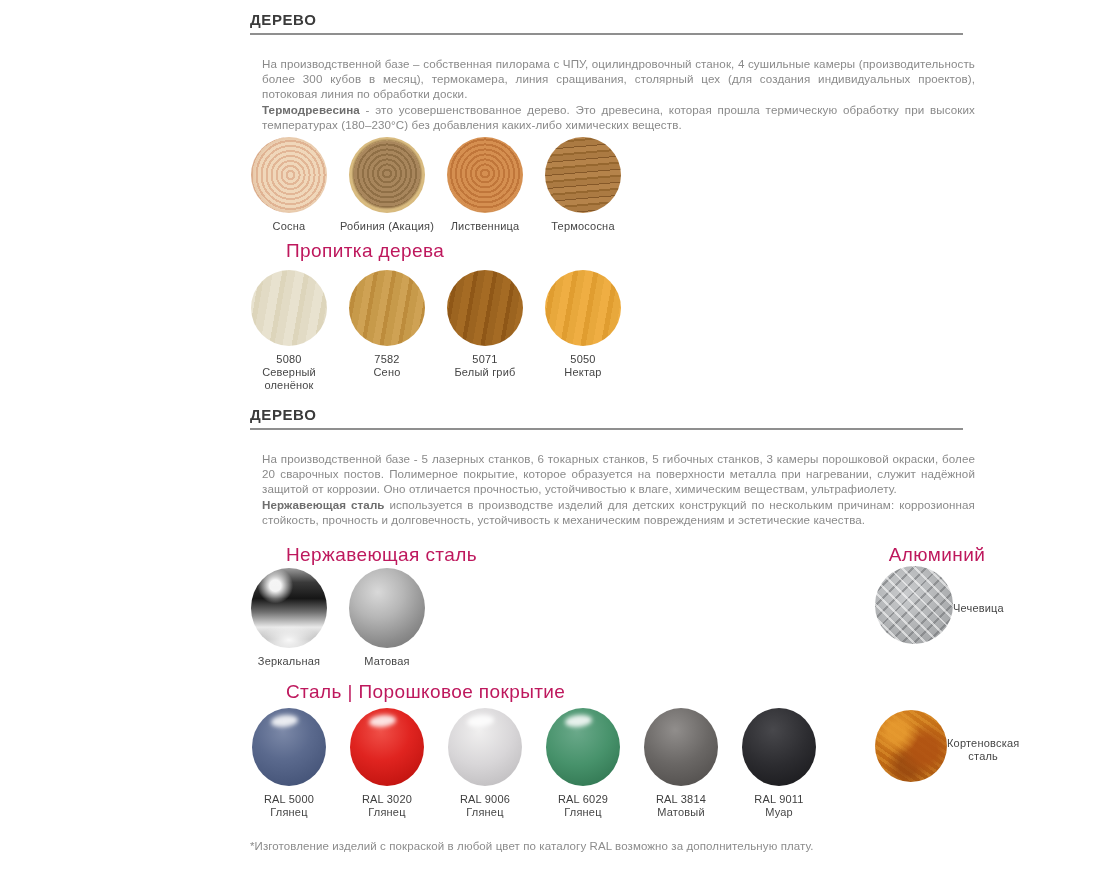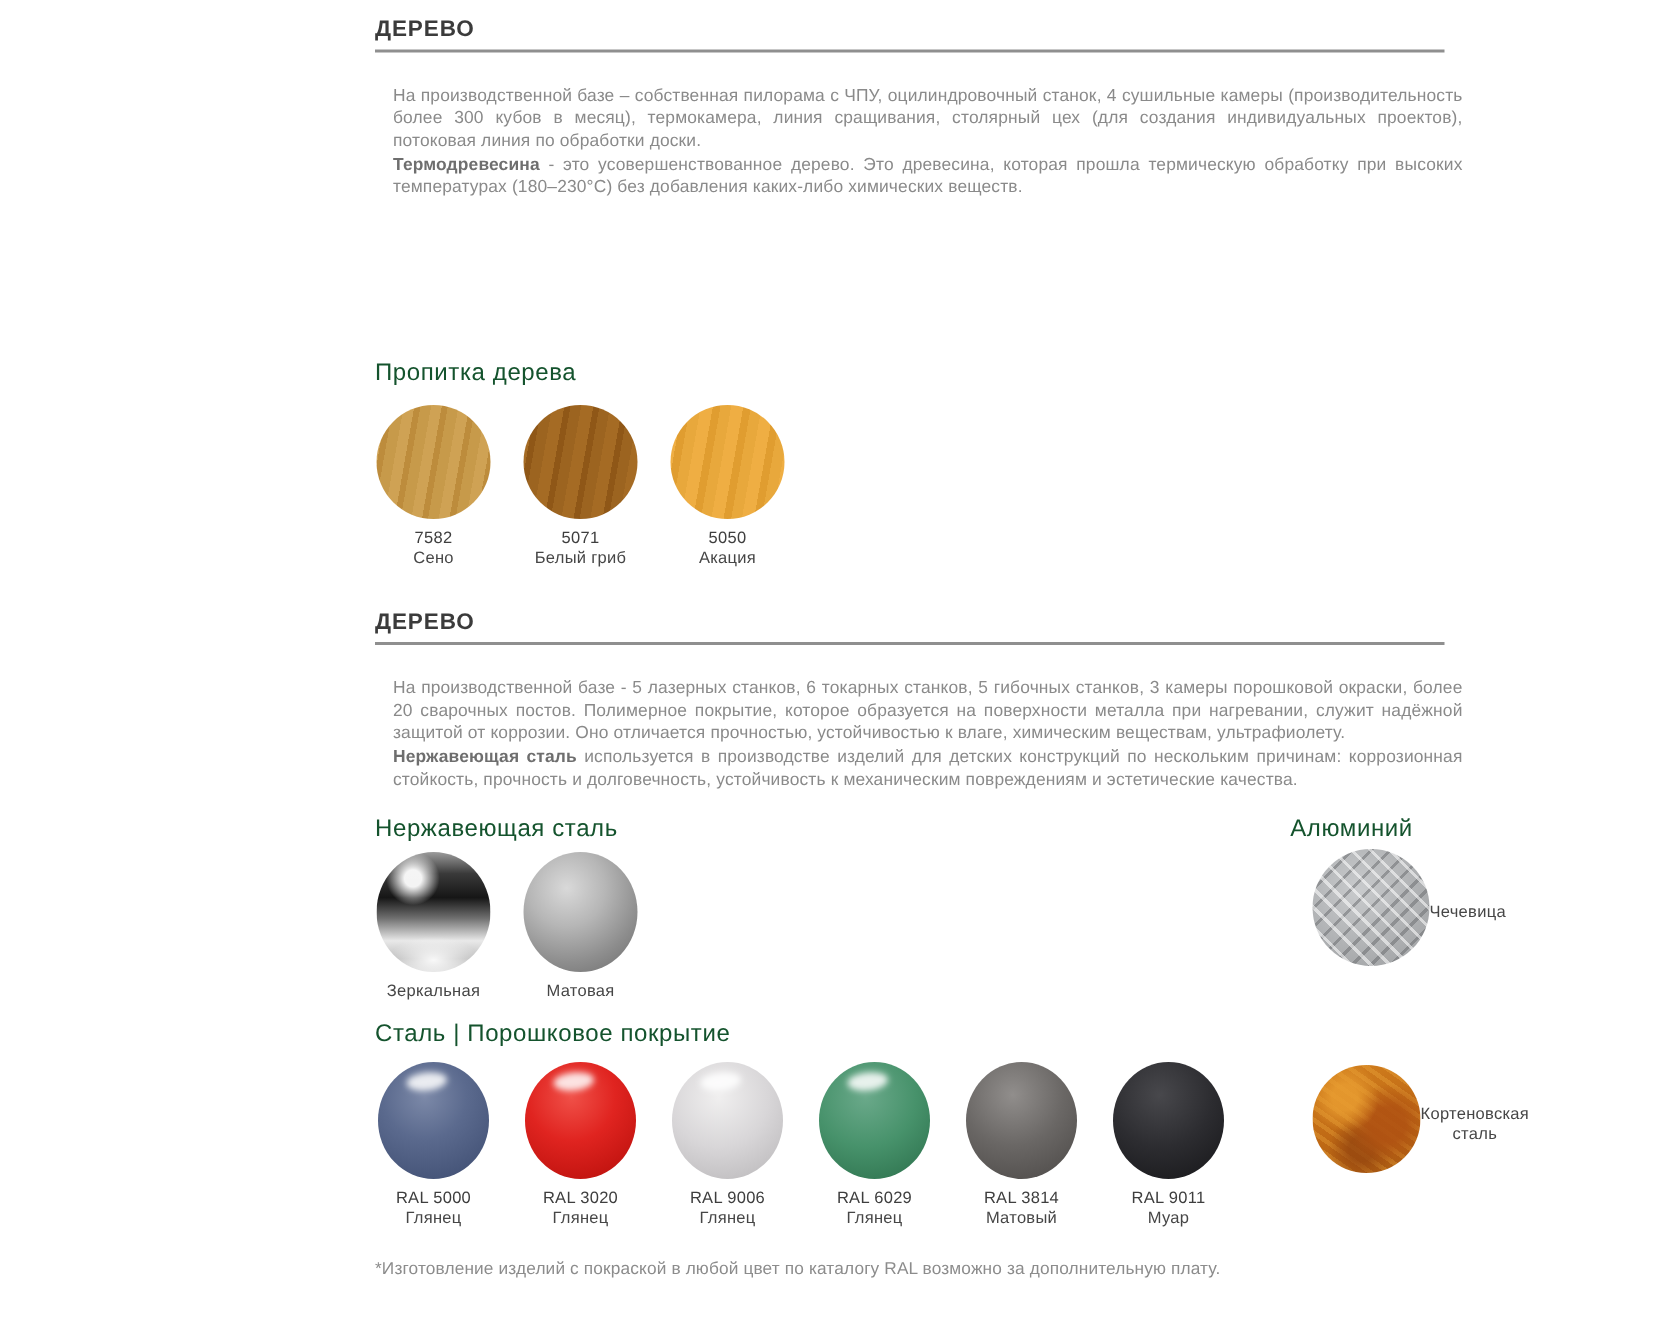--- a/index.html
+++ b/index.html
@@ -12,21 +12,21 @@
     position: absolute; left: 250px; width: 713px;
     font-size: 15px; font-weight: bold; color: #3b3b3b; letter-spacing: .6px;
     line-height: 16px; padding-bottom: 5px; border-bottom: 2px solid #8f8f8f;
   }
   .body-text {
     position: absolute; left: 250px; width: 713px; margin: 12px;
     font-size: 11.6px; line-height: 15.2px; color: #8a8a8a;
     text-align: justify; letter-spacing: .1px;
   }
   .body-text b { color: #6e6e6e; }
-  .sub-head { position: absolute; font-size: 16px; color: #14532d; letter-spacing: .4px; }
+  .sub-head { position: absolute; font-size: 19px; color: #be185d; letter-spacing: .4px; margin-left: 36px; }
   .row { position: absolute; display: flex; }
   .cell { width: 98px; display: flex; flex-direction: column; align-items: center; }
   .far-cell { position: absolute; left: 875px; width: 98px; display: flex; flex-direction: row; align-items: center; }
   .lbl { margin-top: 7px; font-size: 11px; line-height: 13px; color: #464646; text-align: center; letter-spacing: .2px; }
   .lbl .code { color: #3e3e3e; }
   .nowrap { white-space: nowrap; }
   .disc { border-radius: 50%; position: relative; flex-shrink: 0; }
 
   
   .d76 { width: 76px; height: 76px; }
@@ -105,43 +105,68 @@
 
 <div class="page">
 
   <div class="sec-head" style="top:12px">ДЕРЕВО</div>
 
   <p class="body-text" style="top:44px">
     <span>На производственной базе – собственная пилорама с ЧПУ, оцилиндровочный станок, 4 сушильные камеры (производительность более 300 кубов в месяц), термокамера, линия сращивания, столярный цех (для создания индивидуальных проектов), потоковая линия по обработки доски.</span><br>
     <b>Термодревесина</b><span> - это усовершенствованное дерево. Это древесина, которая прошла термическую обработку при высоких температурах (180–230°C) без добавления каких-либо химических веществ.</span>
   </p>
 
+  <div class="row" style="top:137px; left:240px">
+    <div class="cell">
+      <div class="disc d76 c-sosna"></div>
+      <div class="lbl nowrap">Сосна</div>
+    </div>
+    <div class="cell">
+      <div class="disc d76 c-robinia"></div>
+      <div class="lbl nowrap">Робиния (Акация)</div>
+    </div>
+    <div class="cell">
+      <div class="disc d76 c-listva"></div>
+      <div class="lbl nowrap">Лиственница</div>
+    </div>
+    <div class="cell">
+      <div class="disc d76 c-termo"></div>
+      <div class="lbl nowrap">Термососна</div>
+    </div>
+  </div>
 
   <div class="sub-head" style="top:240px; left:250px">Пропитка дерева</div>
 
   <div class="row" style="top:270px; left:240px">
+    <div class="cell">
+      <div class="disc d76 c-5080"></div>
+      <div class="lbl">
+        <div class="code">5080</div>
+        <div>Северный оленёнок</div>
+      </div>
+    </div>
     <div class="cell">
       <div class="disc d76 c-5064"></div>
       <div class="lbl">
         <div class="code">7582</div>
         <div>Сено</div>
       </div>
     </div>
     <div class="cell">
       <div class="disc d76 c-5071"></div>
       <div class="lbl">
         <div class="code">5071</div>
         <div>Белый гриб</div>
       </div>
     </div>
     <div class="cell">
       <div class="disc d76 c-5050"></div>
       <div class="lbl">
         <div class="code">5050</div>
-        <div>Акация</div>
+        <div>Нектар</div>
       </div>
     </div>
   </div>
 
   <div class="sec-head" style="top:407px">ДЕРЕВО</div>
 
   <p class="body-text" style="top:439px">
     <span>На производственной базе - 5 лазерных станков, 6 токарных станков, 5 гибочных станков, 3 камеры порошковой окраски, более 20 сварочных постов. Полимерное покрытие, которое образуется на поверхности металла при нагревании, служит надёжной защитой от коррозии. Оно отличается прочностью, устойчивостью к влаге, химическим веществам, ультрафиолету.</span><br>
     <b>Нержавеющая сталь</b><span> используется в производстве изделий для детских конструкций по нескольким причинам: коррозионная стойкость, прочность и долговечность, устойчивость к механическим повреждениям и эстетические качества.</span>
   </p>

